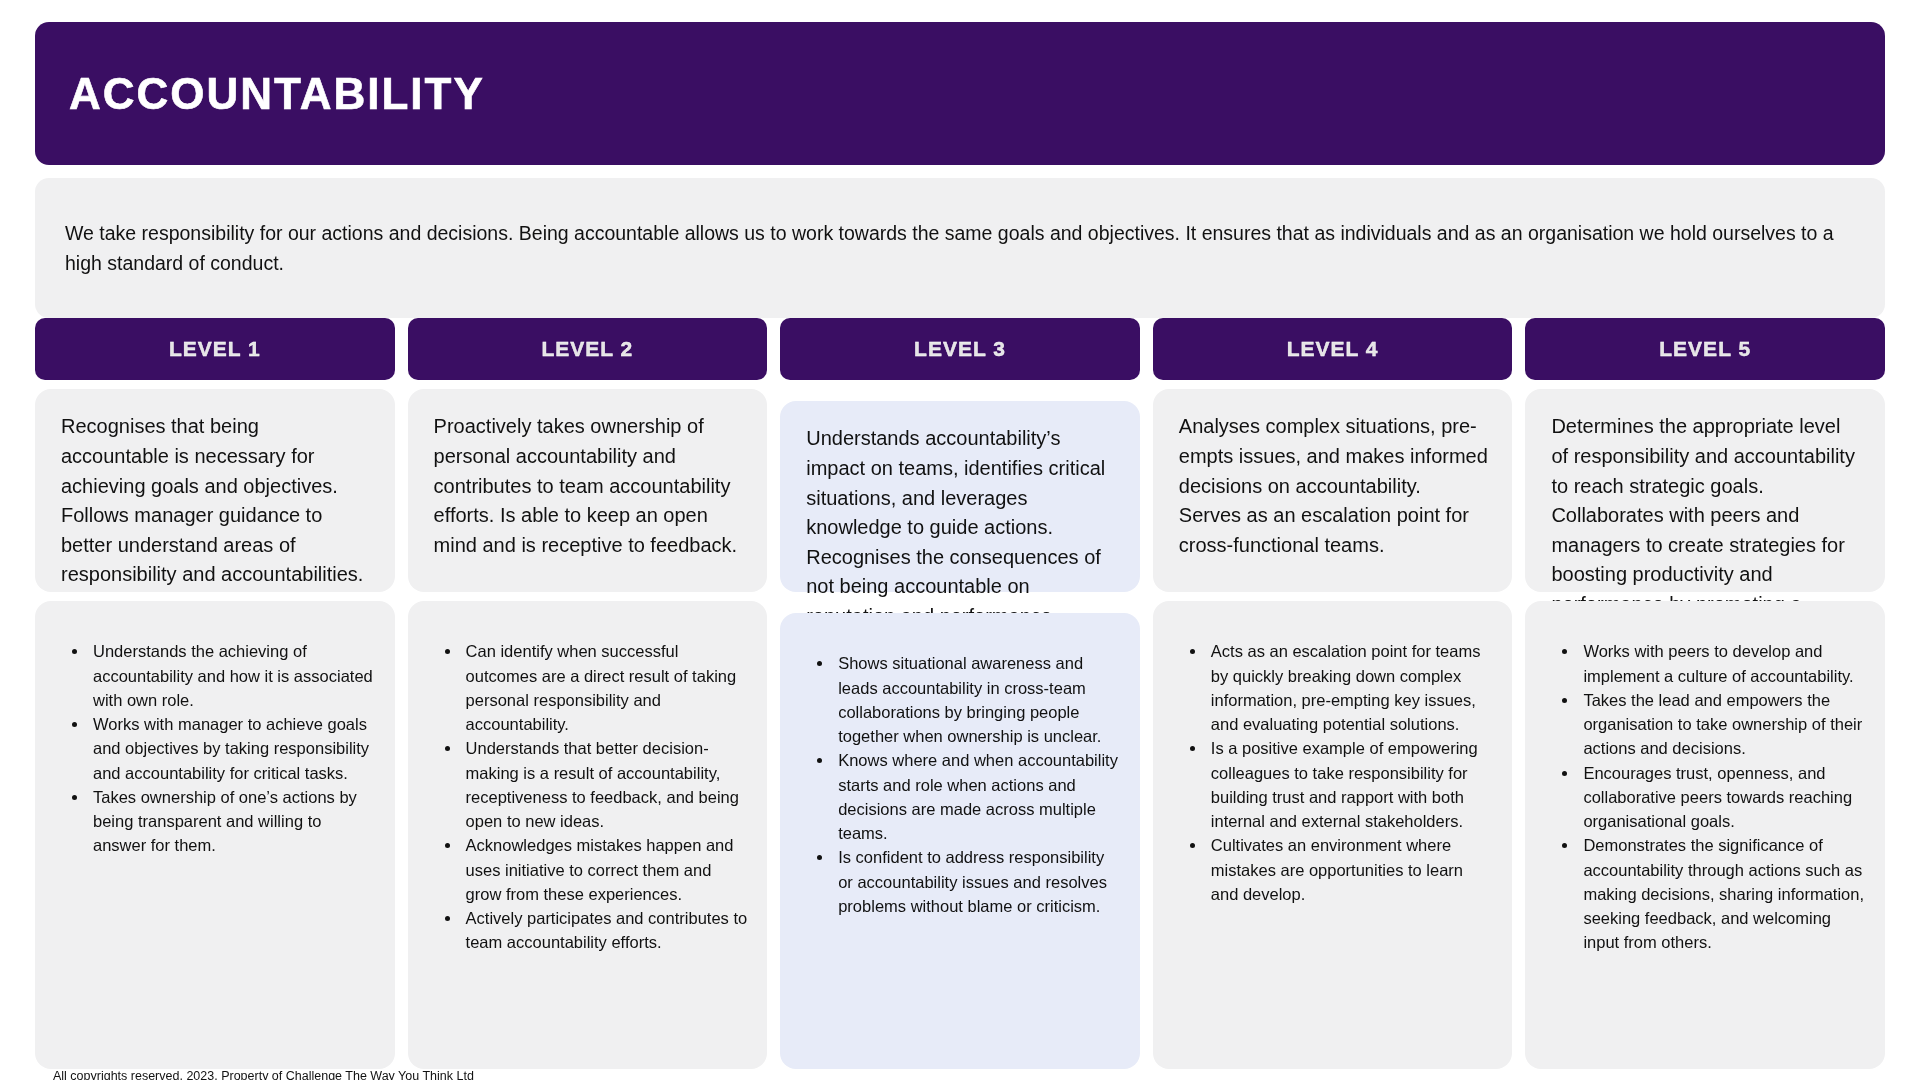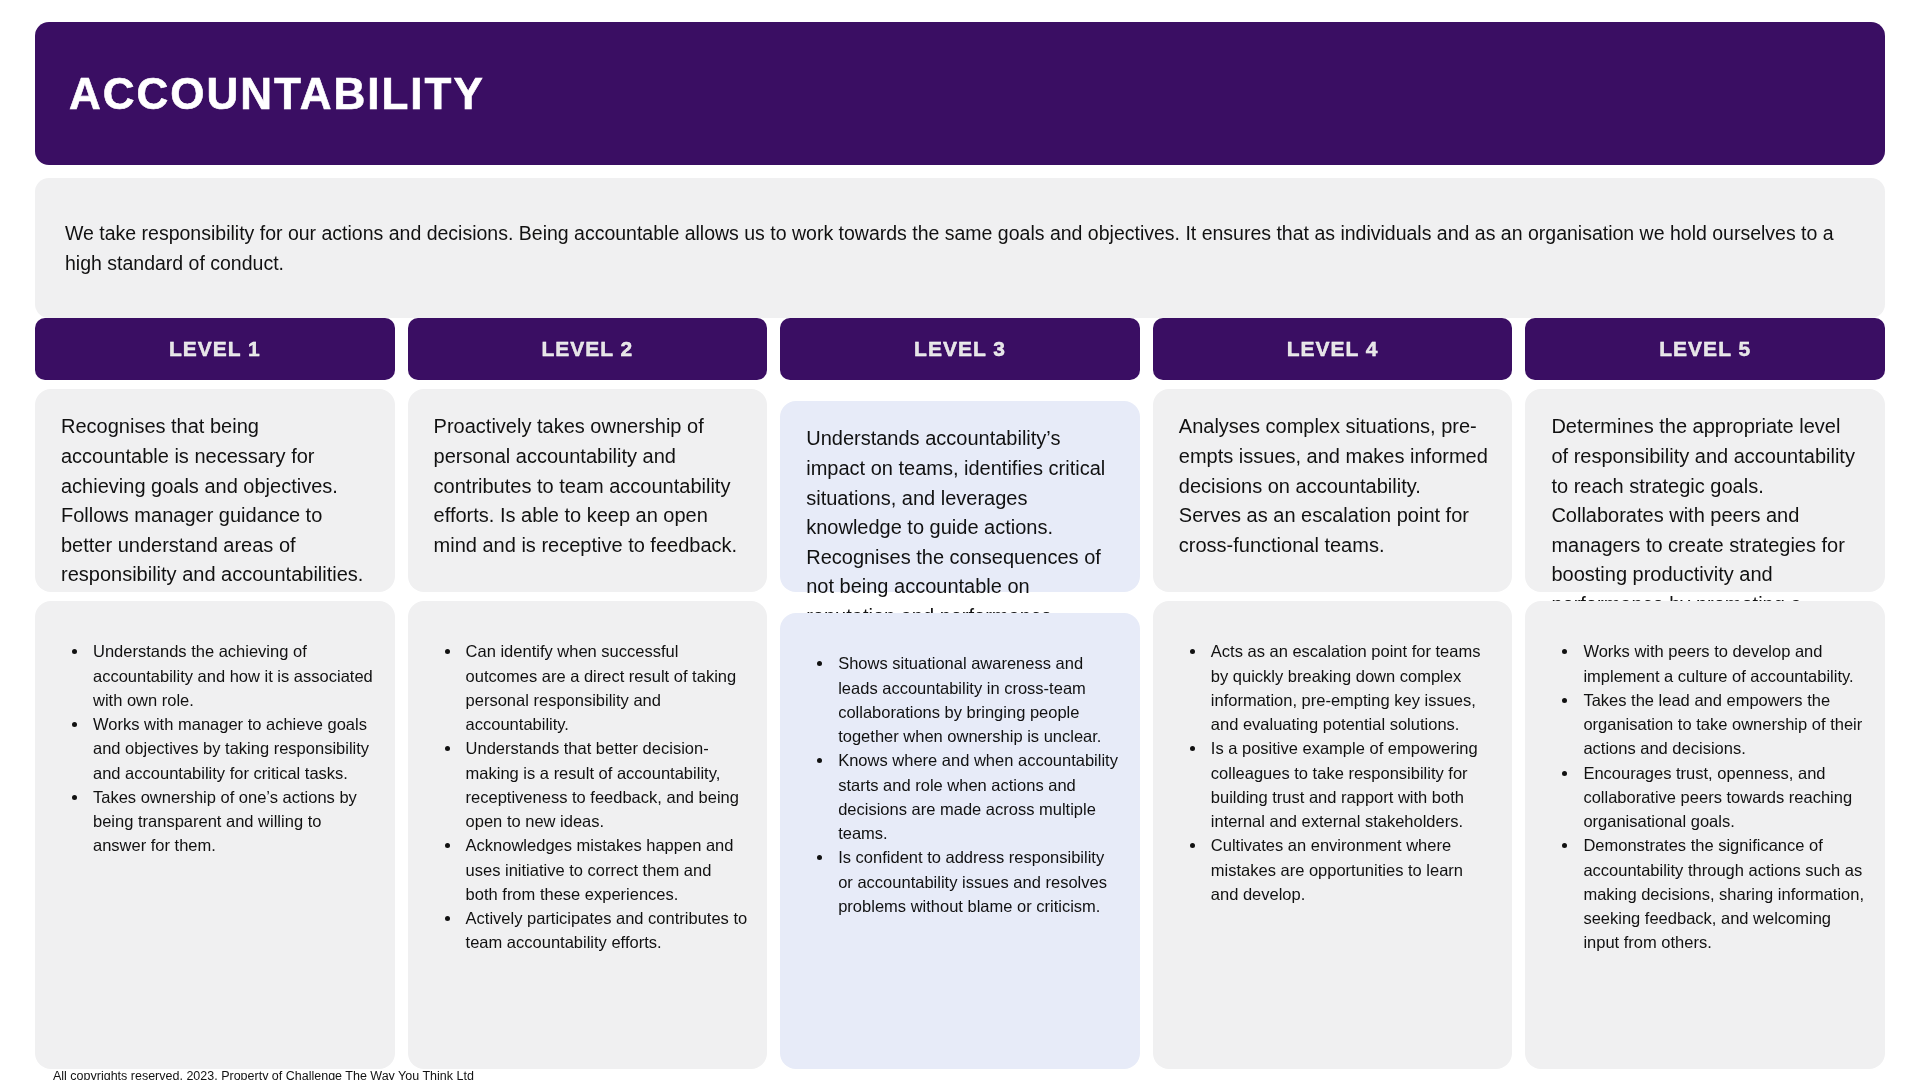--- a/index.html
+++ b/index.html
@@ -132,21 +132,21 @@
     <div class="level-pill">
       <span class="level-label">LEVEL 2</span>
     </div>
     <div class="card summary-card">
       <p>Proactively takes ownership of personal accountability and contributes to team accountability efforts. Is able to keep an open mind and is receptive to feedback.</p>
     </div>
     <div class="card bullets-card">
       <ul class="bullet-list">
             <li>Can identify when successful outcomes are a direct result of taking personal responsibility and accountability.</li>
             <li>Understands that better decision-making is a result of accountability, receptiveness to feedback, and being open to new ideas.</li>
-            <li>Acknowledges mistakes happen and uses initiative to correct them and both from these experiences.</li>
+            <li>Acknowledges mistakes happen and uses initiative to correct them and grow from these experiences.</li>
             <li>Actively participates and contributes to team accountability efforts.</li>
           </ul>
     </div>
   </div>
 
   <div class="level">
     <div class="level-pill">
       <span class="level-label">LEVEL 3</span>
     </div>
     <div class="card summary-card highlight">

